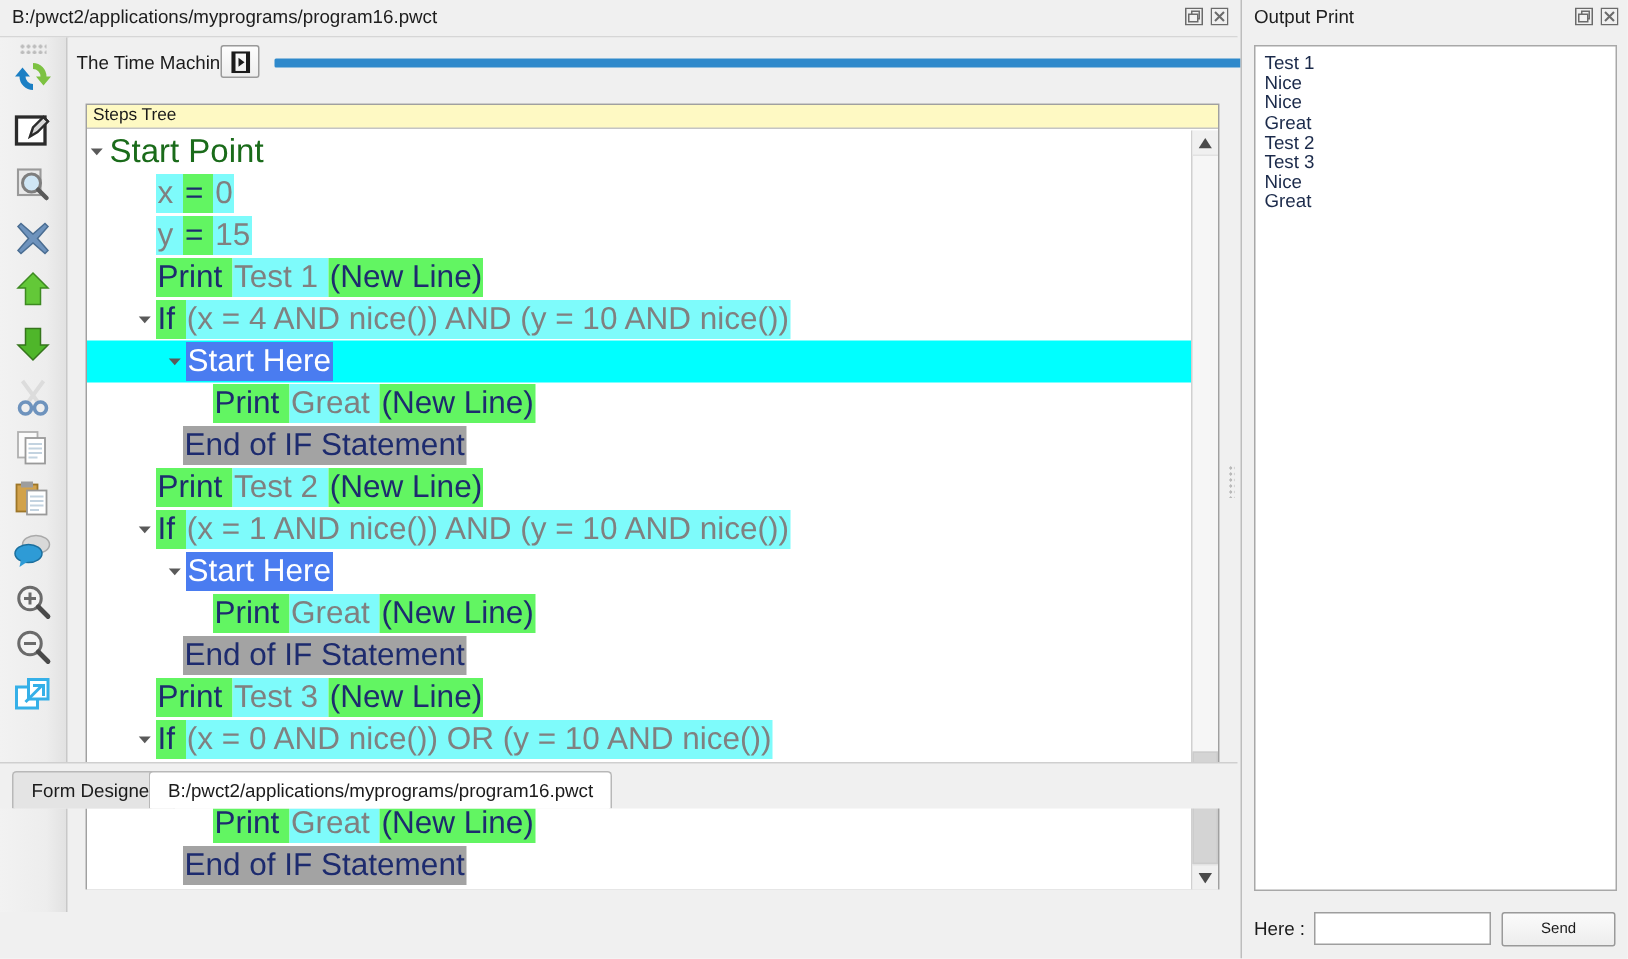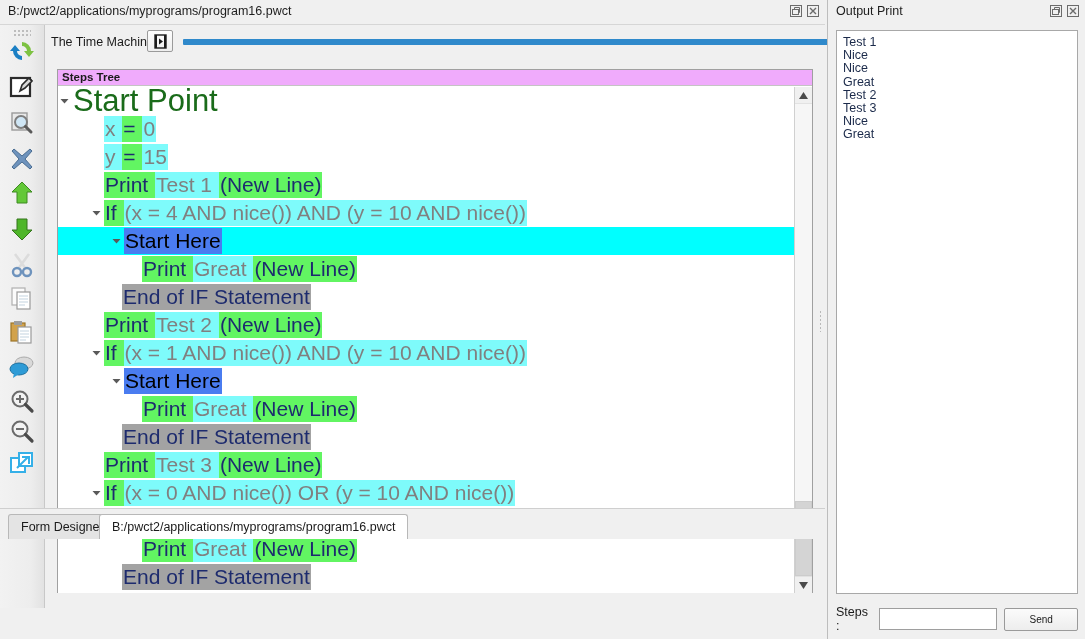--- a/index.html
+++ b/index.html
@@ -97,24 +97,24 @@
   
   #steps-panel {
     position: absolute; left: 57px; top: 69px;
     width: 756px; height: 524px;
     background: #ffffff;
     border: 1px solid #a0a0a0;
   }
   #steps-header {
     position: absolute; left: 0; top: 0;
     width: 100%; height: 16px;
-    background: #f0abfc;
+    background: #fef9c3;
     border-bottom: 1px solid #c4c4c4;
     font-size: 11.5px; color: #1b1b1b;
-    padding-left: 4px; line-height: 15px; font-weight: bold;
+    padding-left: 4px; line-height: 15px;
   }
   #tree-viewport {
     position: absolute; left: 0; top: 17px;
     width: 737px; height: 506px;
     background: #ffffff;
     overflow: hidden;
   }
   .tree-row {
     position: relative;
     height: 28px;
@@ -133,22 +133,22 @@
     display: inline-flex; align-items: baseline;
     font-size: 21px;
     line-height: 26px;
   }
   .seg { padding: 0 1px; white-space: pre; }
 
   
   .c-green   { background: #62f562; color: #1d2b6e; }
   .c-cyan    { background: #7efbfb; color: #808080; }
   .c-orange  { background: #a3a3a3; color: #1d2b6e; }
-  .c-blue    { background: #4a7cf0; color: #000000; }
-  .c-start   { background: transparent; color: #1a6b1a; font-size: 31px; text-align: center; }
+  .c-blue    { background: #4a7cf0; color: #ffffff; }
+  .c-start   { background: transparent; color: #1a6b1a; font-size: 22px; text-align: center; }
 
   
   #tree-scroll {
     position: absolute; right: 0; top: 17px;
     width: 18px; height: 506px;
     background: #f6f6f6;
     border-left: 1px solid #d0d0d0;
   }
   .sb-btn {
     position: absolute; left: 0; width: 17px; height: 17px;
@@ -581,18 +581,18 @@
         <div>Nice</div>
         <div>Nice</div>
         <div>Great</div>
         <div>Test 2</div>
         <div>Test 3</div>
         <div>Nice</div>
         <div>Great</div>
       </div>
 
     <div id="ow-inputrow">
-      <span id="ow-inputlabel">Steps :</span>
+      <span id="ow-inputlabel">Here :</span>
       <input id="ow-input" type="text" placeholder="" style="">
       <button id="ow-send">Send</button>
     </div>
   </div>
 </div>
 
 </body></html>

